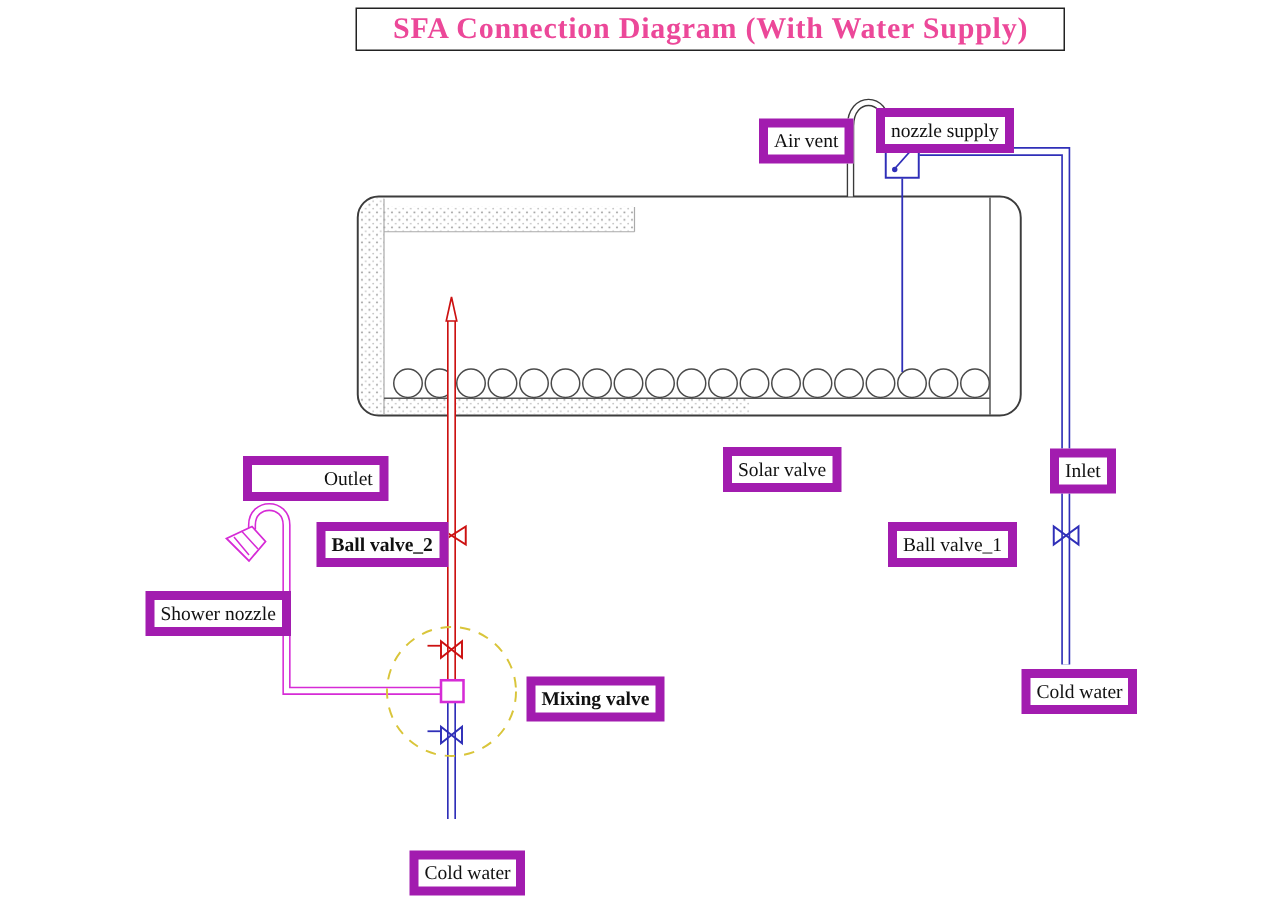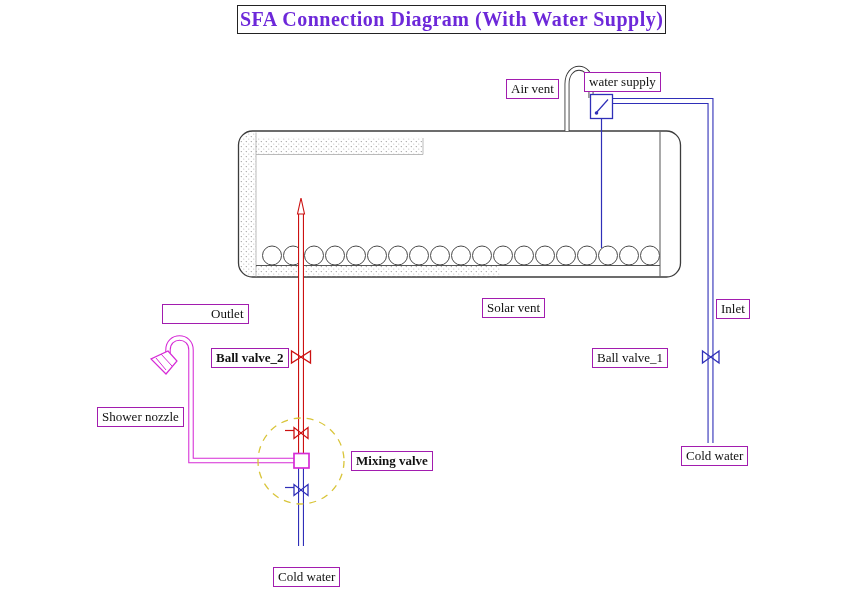--- a/index.html
+++ b/index.html
@@ -11,36 +11,36 @@
   }
   html,body{margin:0;padding:0;background:#fff;}
   .stage{
     position:relative;width:846px;height:598px;background:#fff;overflow:hidden;
     font-family:"Liberation Serif", serif;
   }
   .stage svg{position:absolute;left:0;top:0;}
 
   
   .lbl{
-    position:absolute;border:1px solid #a21caf;background:#fff;
+    position:absolute;border:6px solid #a21caf;background:#fff;
     padding:1px 4px;font-size:13px;color:#111;white-space:nowrap;line-height:1.25;
   }
   .title{
     position:absolute;left:237px;top:5px;border:1.4px solid #222;background:#fff;
-    padding:2px 2px;font-size:20px;font-weight:600;color:#6d28d9;white-space:nowrap;
+    padding:2px 24px;font-size:20px;font-weight:600;color:#ec4899;white-space:nowrap;
     letter-spacing:0.5px;
   }
   .l-air-vent{left:506px;top:79px;}
   .l-water-supply{left:584px;top:72px;}
   .l-solar-tube{left:482px;top:298px;}
-  .l-inlet{left:716px;top:299px;}
+  .l-inlet{left:700px;top:299px;}
   .l-ball-valve-1{left:592px;top:348px;}
   .l-cold-water-right{left:681px;top:446px;}
   .l-outlet{left:162px;top:304px;padding-left:48px;}
-  .l-shower-nozzle{left:97px;top:394px;margin-top:13px;}
+  .l-shower-nozzle{left:97px;top:394px;}
   .l-ball-valve-2{left:211px;top:348px;font-weight:bold;}
   .l-mixing-valve{left:351px;top:451px;font-weight:bold;}
   .l-cold-water-bottom{left:273px;top:567px;}
 
   
   .tank{stroke:var(--outline);stroke-width:1.3;fill:#fff;}
   .outline-thin{stroke:#555;stroke-width:1;fill:none;}
   .faint{stroke:#aaa;stroke-width:0.8;fill:none;}
   #tubes circle{stroke:#4a4a4a;stroke-width:1;fill:#fff;}
 
@@ -163,22 +163,22 @@
       <rect class="vbox" x="590.5" y="94.5" width="22" height="24"></rect>
       <path class="thin-cold" d="M 596 113 L 608 99.5"></path>
       <circle class="vdot" cx="596.5" cy="113" r="1.8"></circle>
     </g>
 
     <rect class="mixbox" x="294" y="453.5" width="15" height="14.5"></rect>
   </svg>
 
   <div class="title">SFA Connection Diagram (With Water Supply)</div>
   <div class="lbl l-air-vent">Air vent</div>
-  <div class="lbl l-water-supply">water supply</div>
-  <div class="lbl l-solar-tube">Solar vent</div>
+  <div class="lbl l-water-supply">nozzle supply</div>
+  <div class="lbl l-solar-tube">Solar valve</div>
   <div class="lbl l-inlet">Inlet</div>
   <div class="lbl l-ball-valve-1">Ball valve_1</div>
   <div class="lbl l-cold-water-right">Cold water</div>
   <div class="lbl l-outlet">Outlet</div>
   <div class="lbl l-shower-nozzle">Shower nozzle</div>
   <div class="lbl l-ball-valve-2">Ball valve_2</div>
   <div class="lbl l-mixing-valve">Mixing valve</div>
   <div class="lbl l-cold-water-bottom">Cold water</div>
 </div>
 

